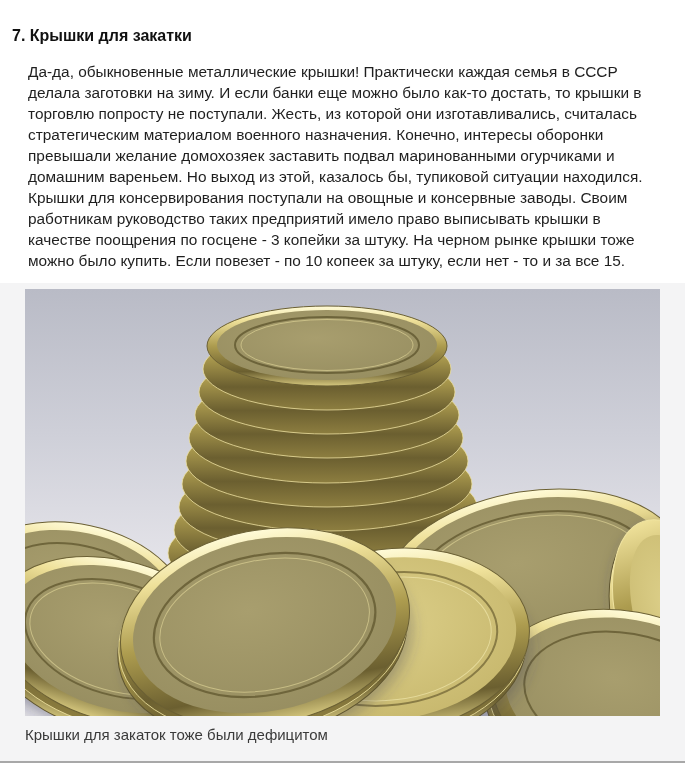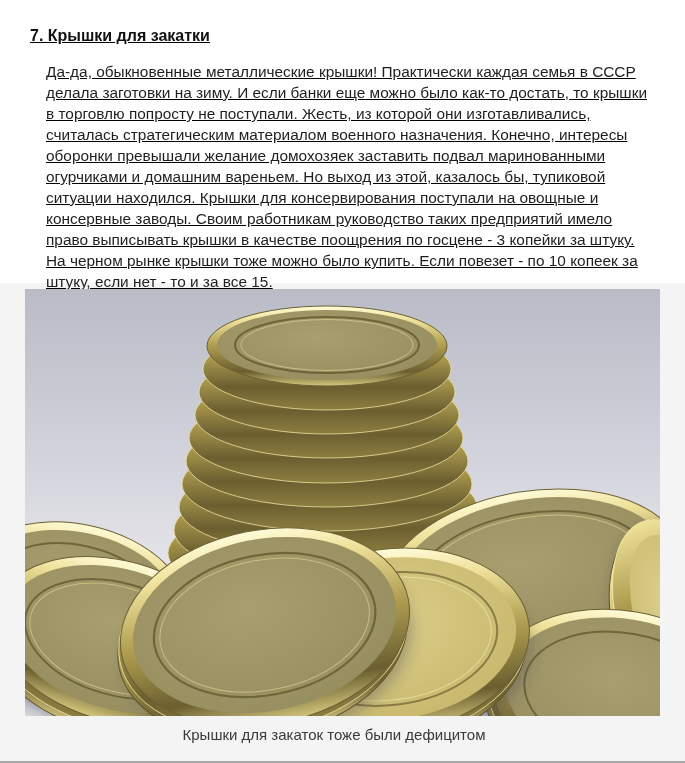--- a/index.html
+++ b/index.html
@@ -7,22 +7,21 @@
     width: 685px; height: 763px;
     background: #ffffff;
     font-family: "Liberation Sans", "DejaVu Sans", sans-serif;
     overflow: hidden;
     position: relative;
   }
   .page { width: 685px; height: 763px; }
   .article {
     height: 283px;
     box-sizing: border-box;
-    padding: 26px 13px 0 30px;
-    text-decoration: underline;
+    padding: 26px 13px 0 12px;
   }
   .title {
     font-size: 16px;
     font-weight: 700;
     color: #111111;
     margin: 0 0 13px 0;
     line-height: 19px;
   }
   .body-text {
     font-size: 15.4px;
@@ -37,25 +36,24 @@
     border-bottom: 2px solid #a8a8a8;
     padding-top: 6px;
   }
   .photo-frame {
     width: 635px; height: 427px;
     margin: 0 auto;
     line-height: 0;
   }
   .photo-frame svg { display: block; }
   .caption {
-    margin: 9px 25px 0 8px;
+    margin: 9px 25px 0 25px;
     font-size: 15px;
     color: #3a3a3a;
     line-height: 19px;
-    text-align: center;
   }
 </style>
 </head>
 <body>
 
 <div class="page">
 
   <div class="article">
     <h1 class="title">7. Крышки для закатки</h1>
     <p class="body-text">Да-да, обыкновенные металлические крышки! Практически каждая семья в СССР делала заготовки на зиму. И если банки еще можно было как-то достать, то крышки в торговлю попросту не поступали. Жесть, из которой они изготавливались, считалась стратегическим материалом военного назначения. Конечно, интересы оборонки превышали желание домохозяек заставить подвал маринованными огурчиками и домашним вареньем. Но выход из этой, казалось бы, тупиковой ситуации находился. Крышки для консервирования поступали на овощные и консервные заводы. Своим работникам руководство таких предприятий имело право выписывать крышки в качестве поощрения по госцене - 3 копейки за штуку. На черном рынке крышки тоже можно было купить. Если повезет - по 10 копеек за штуку, если нет - то и за все 15.</p>

